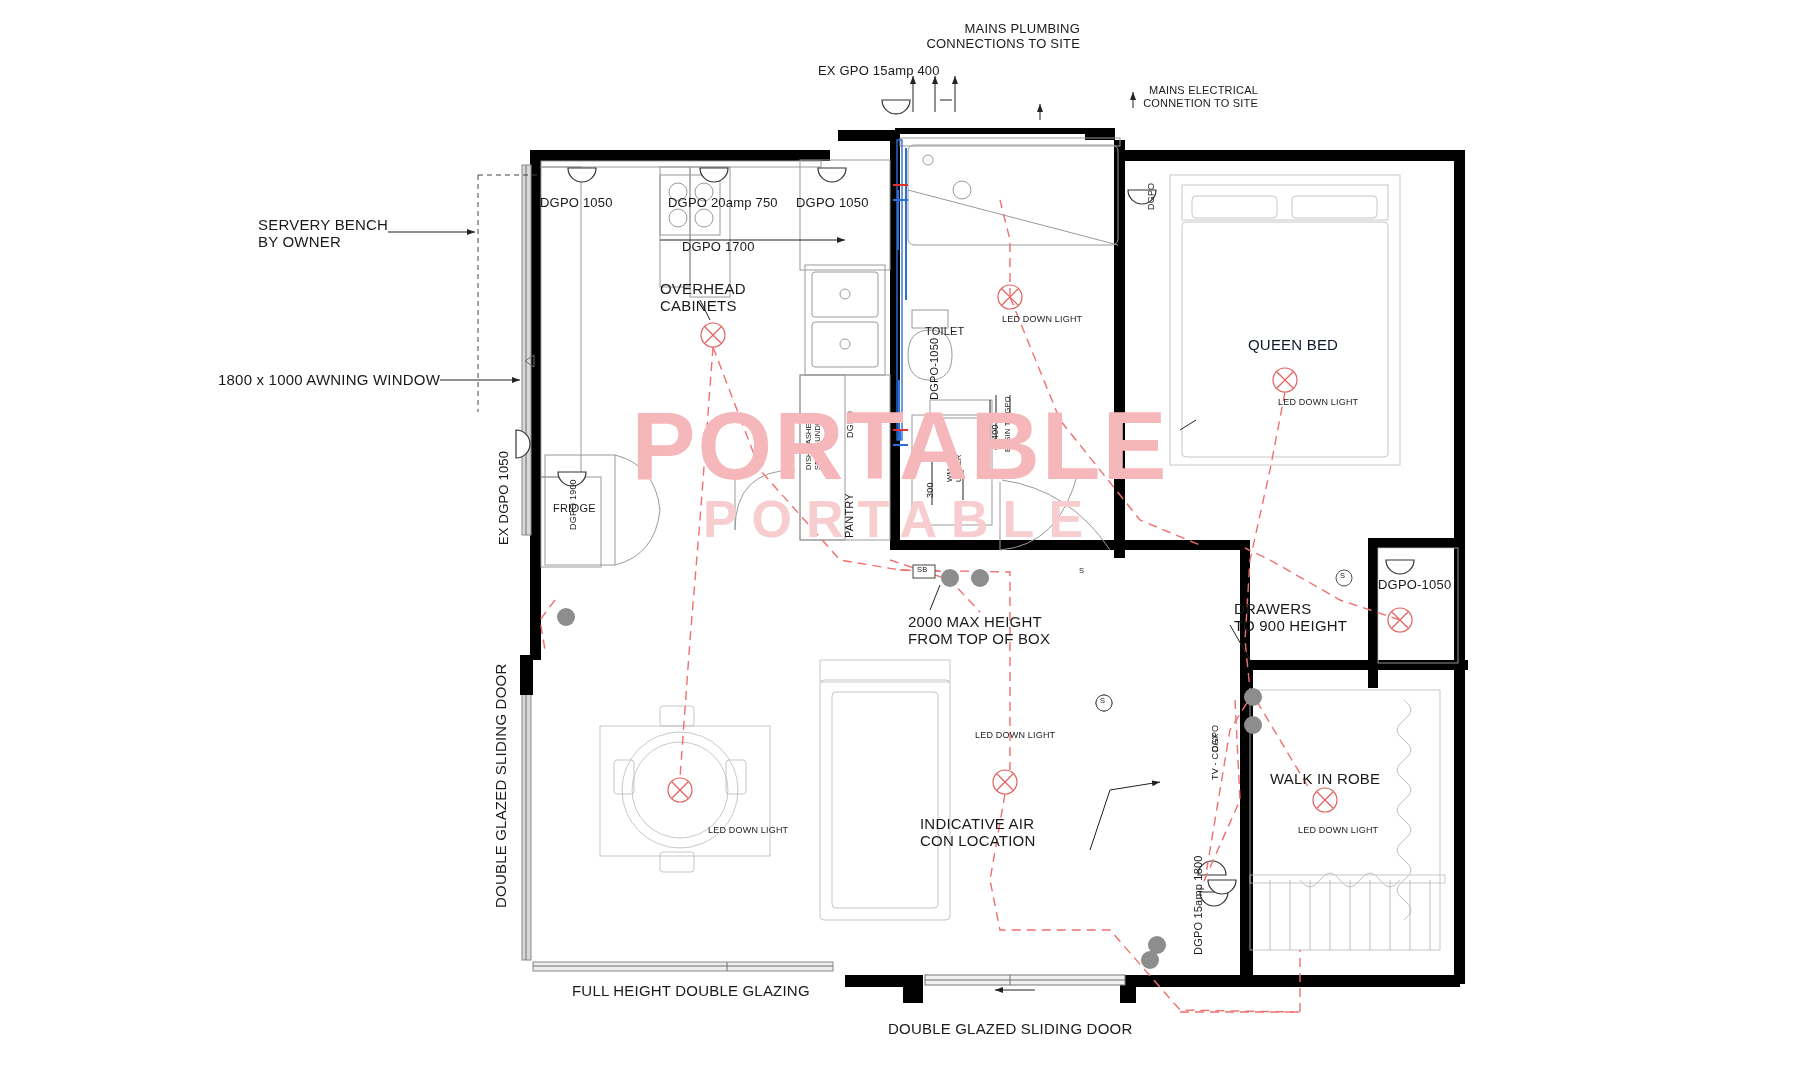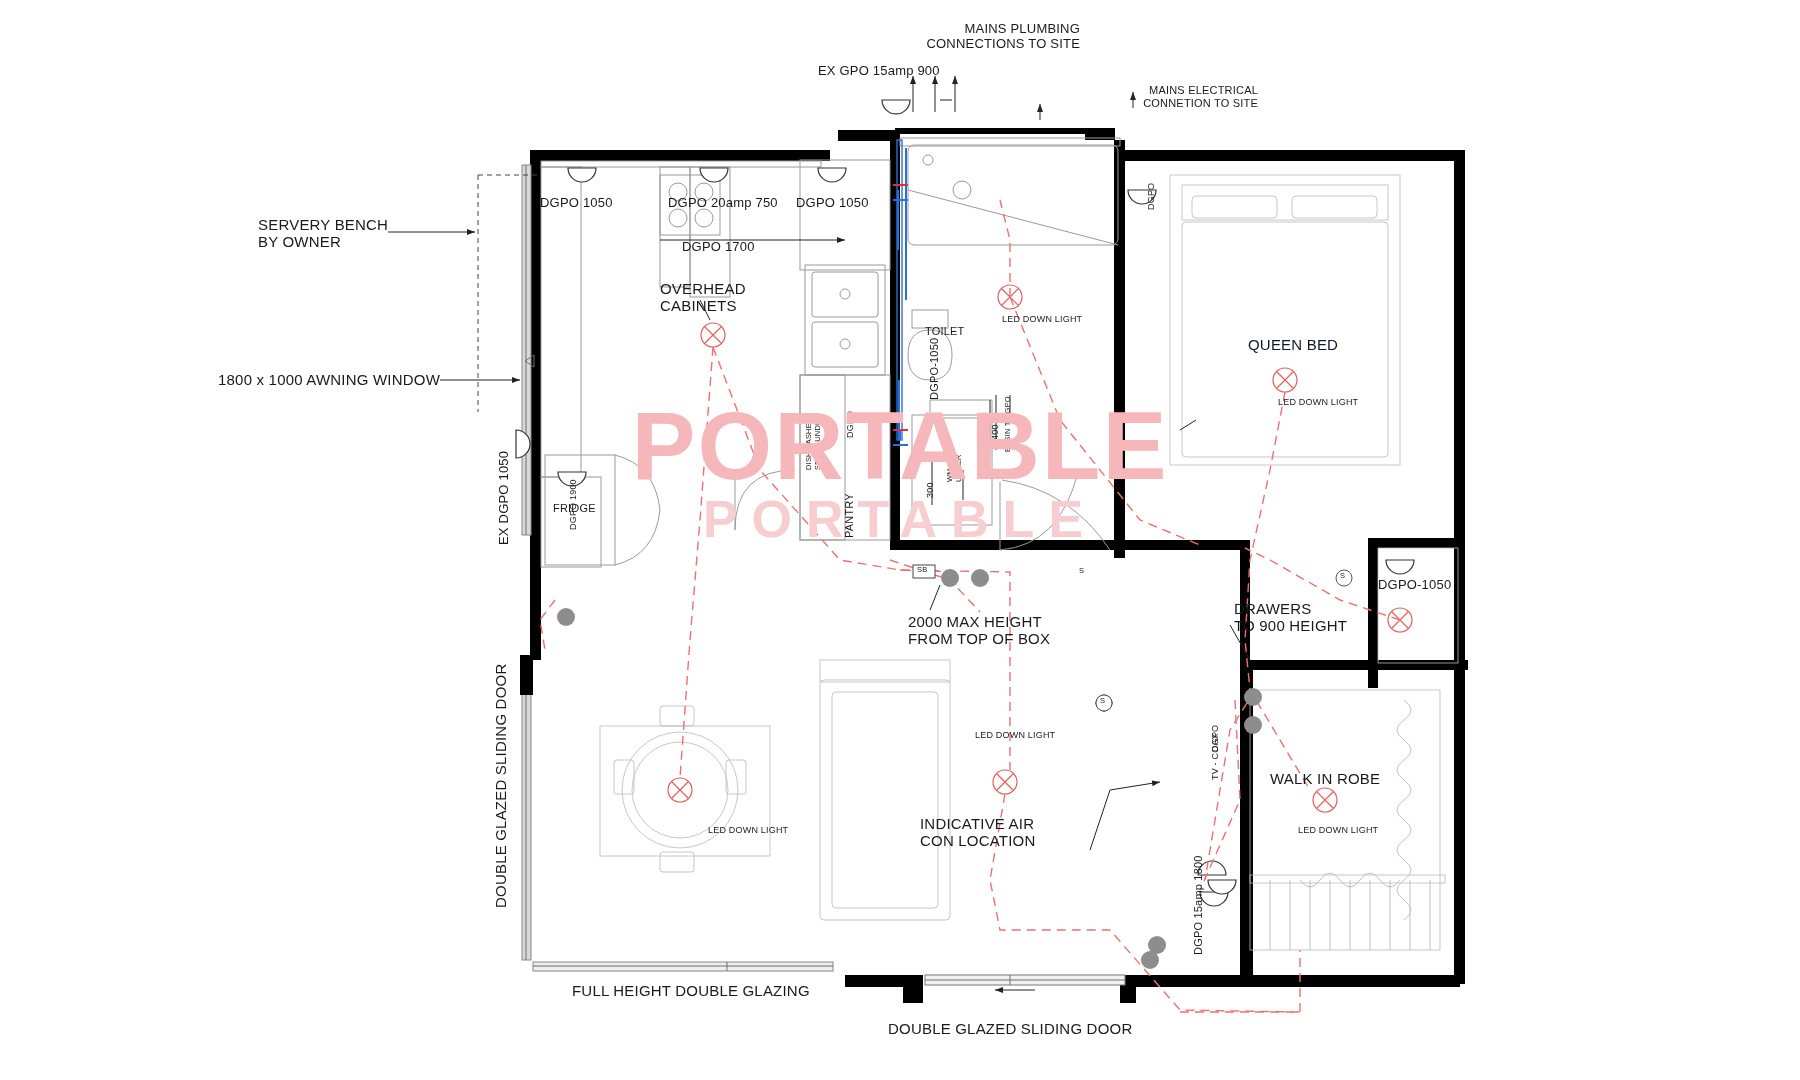--- a/index.html
+++ b/index.html
@@ -329,21 +329,21 @@
   <path class="lead" d="M963 470 L963 500"></path>
 
   <path class="lead" d="M932 455 L932 505"></path>
   <path class="lead" d="M996 395 L996 450"></path>
 </svg>
 
 <div id="labels">
 
   <div class="lbl c" style="left:880px; top:22px; width:200px;">MAINS PLUMBING
 CONNECTIONS TO SITE</div>
-  <div class="lbl" style="left:818px; top:64px;">EX GPO 15amp 900</div>
+  <div class="lbl" style="left:818px; top:64px;">EX GPO 15amp 400</div>
   <div class="lbl sm c" style="left:1088px; top:84px; width:170px;">MAINS ELECTRICAL
 CONNETION TO SITE</div>
 
   <div class="lbl md" style="left:258px; top:216px;">SERVERY BENCH
 BY OWNER</div>
   <div class="lbl md" style="left:218px; top:371px;">1800 x 1000 AWNING WINDOW</div>
   <div class="lbl rot90" style="left:497px; top:545px;">EX DGPO 1050</div>
   <div class="lbl md rot90" style="left:492px; top:908px;">DOUBLE GLAZED SLIDING DOOR</div>
 
   <div class="lbl" style="left:540px; top:196px;">DGPO 1050</div>

